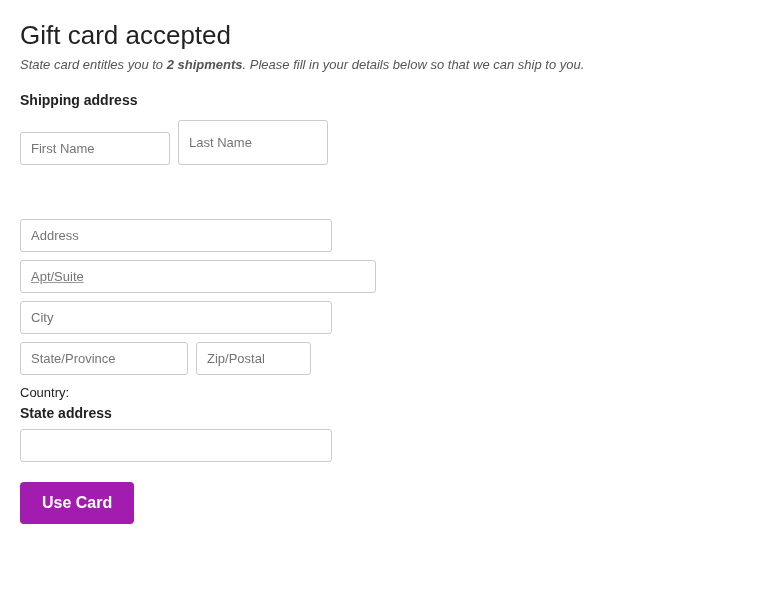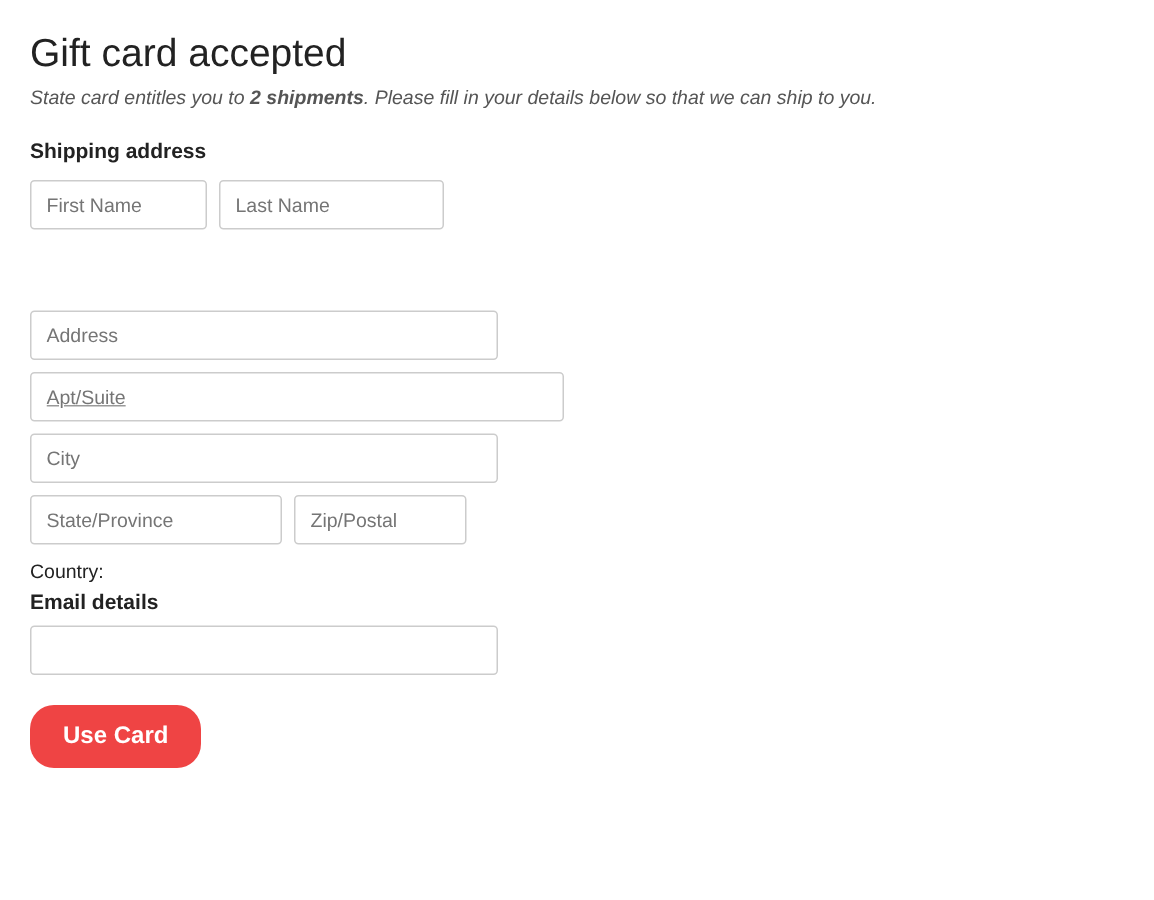--- a/index.html
+++ b/index.html
@@ -55,21 +55,22 @@
       border: 1px solid #cccccc;
       border-radius: 3px;
       padding: 8px 10px;
       font-size: 13px;
       color: #999999;
       outline: none;
       background: #ffffff;
     }
 
     .input-first-name {
-      width: 118px;
+      width: 150px;
+      margin-top: 12px;
     }
 
     .input-last-name {
       width: 150px;
     }
 
     .input-address {
       width: 312px;
       margin-top: 46px;
     }
@@ -122,24 +123,24 @@
     .email-section {
       margin-top: 4px;
       margin-bottom: 16px;
     }
 
     .email-section .section-label {
       margin-bottom: 8px;
     }
 
     .use-card-btn {
-      background: #ef4444;
+      background: #a21caf;
       color: #ffffff;
       border: none;
-      border-radius: 16px;
+      border-radius: 4px;
       padding: 12px 22px;
       font-size: 16px;
       font-weight: bold;
       cursor: pointer;
       margin-top: 4px;
     }
 
     .shipping-section {
       margin-bottom: 4px;
     }
@@ -177,20 +178,20 @@
 
   <div class="form-row">
     <input type="text" class="input-state" placeholder="State/Province" style="">
     <input type="text" class="input-zip" placeholder="Zip/Postal" style="">
   </div>
 
   <div class="country-label">Country:</div>
 </div>
 
 <div class="email-section">
-  <div class="section-label">Email details</div>
+  <div class="section-label">State address</div>
   <input type="email" class="input-email" placeholder="" style="">
 </div>
 
 <button class="use-card-btn">Use Card</button>
 
 
 
 
 </body></html>

